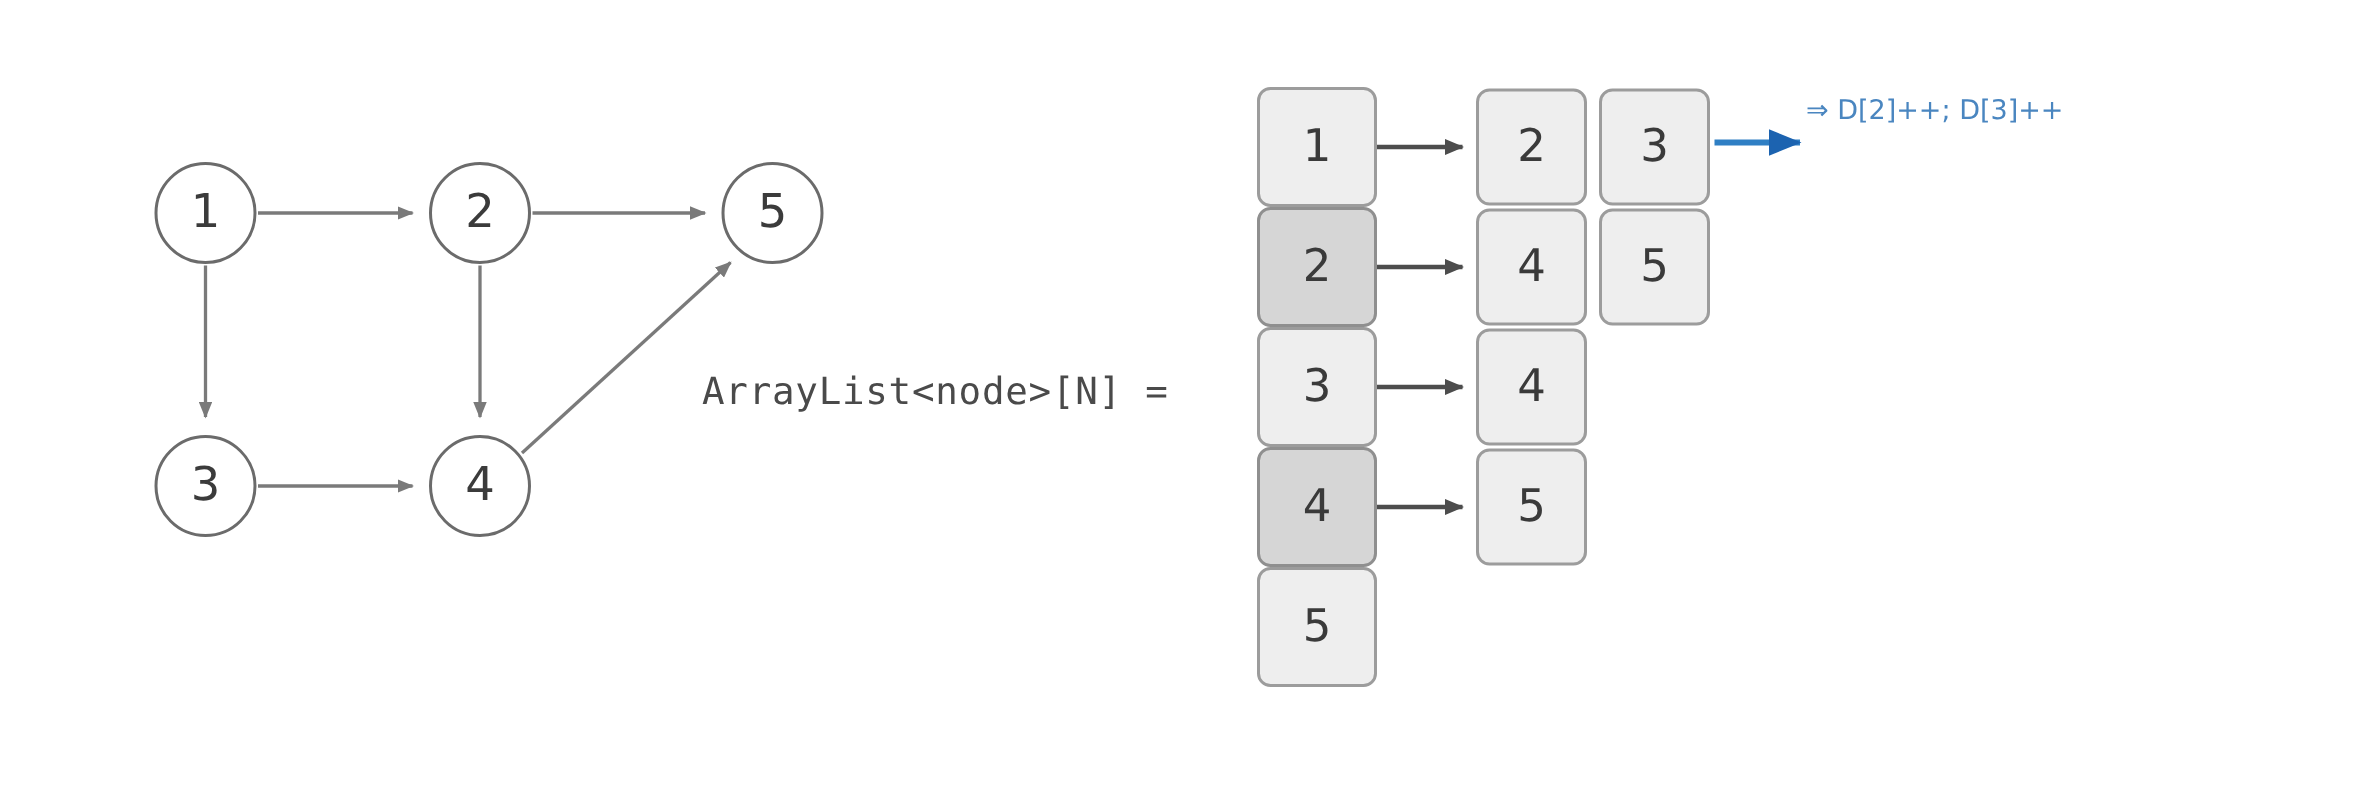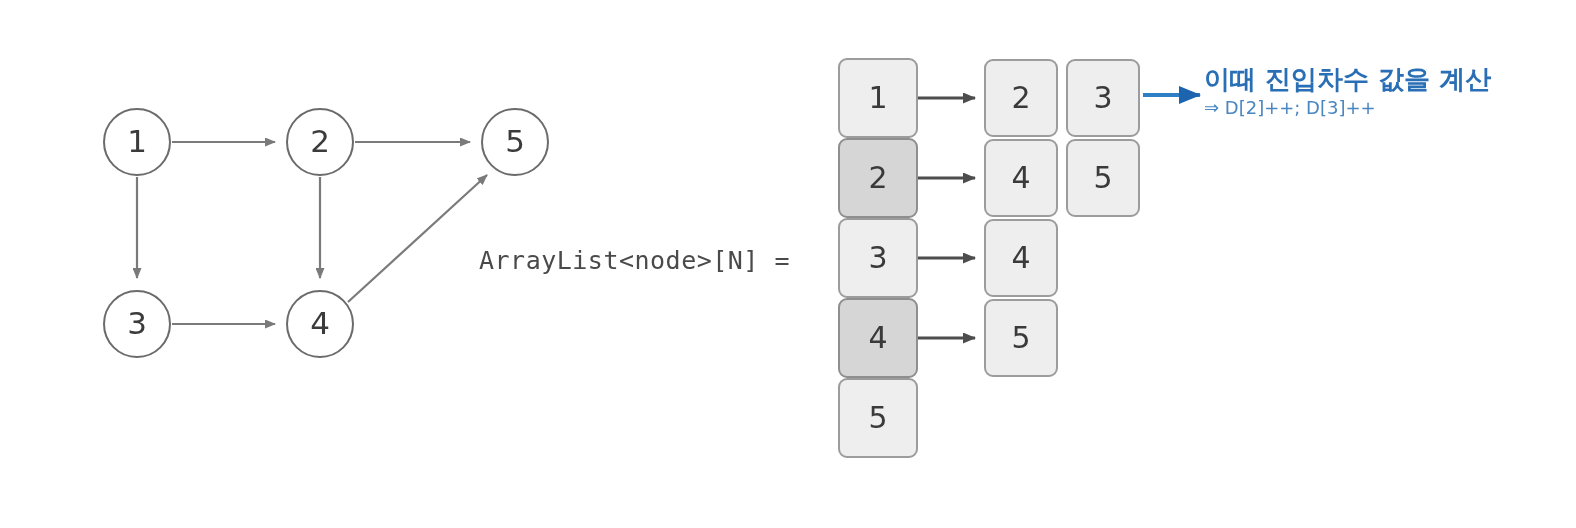--- a/index.html
+++ b/index.html
@@ -140,21 +140,21 @@
       <span>5</span>
     </div>
     <div class="node" style="left:103px; top:290px;">
       <span>3</span>
     </div>
     <div class="node" style="left:286px; top:290px;">
       <span>4</span>
     </div>
   </div>
 
-  <div class="mono-label" style="left:479px; top:246px;">ArrayList&lt;node&gt;[N] =</div>
+  <div class="mono-label" style="left:468px; top:246px;">ArrayList&lt;node&gt;[N] =</div>
 
   <div class="layer">
 
     <div class="cell idx" style="left:838px; top:58px;">
       <span>1</span>
     </div>
     <div class="cell adj" style="left:984px; top:59px;">
       <span>2</span>
     </div>
     <div class="cell adj" style="left:1066px; top:59px;">
@@ -184,17 +184,16 @@
     <div class="cell adj" style="left:984px; top:299px;">
       <span>5</span>
     </div>
 
     <div class="cell idx" style="left:838px; top:378px;">
       <span>5</span>
     </div>
   </div>
 
   <div class="note" style="left:1204px; top:62px;">
-    <span class="l1">이때 진입차수 값을 계산</span>
     <span class="l2">⇒ D[2]++; D[3]++</span>
   </div>
 
 </div>
 
 </body></html>

